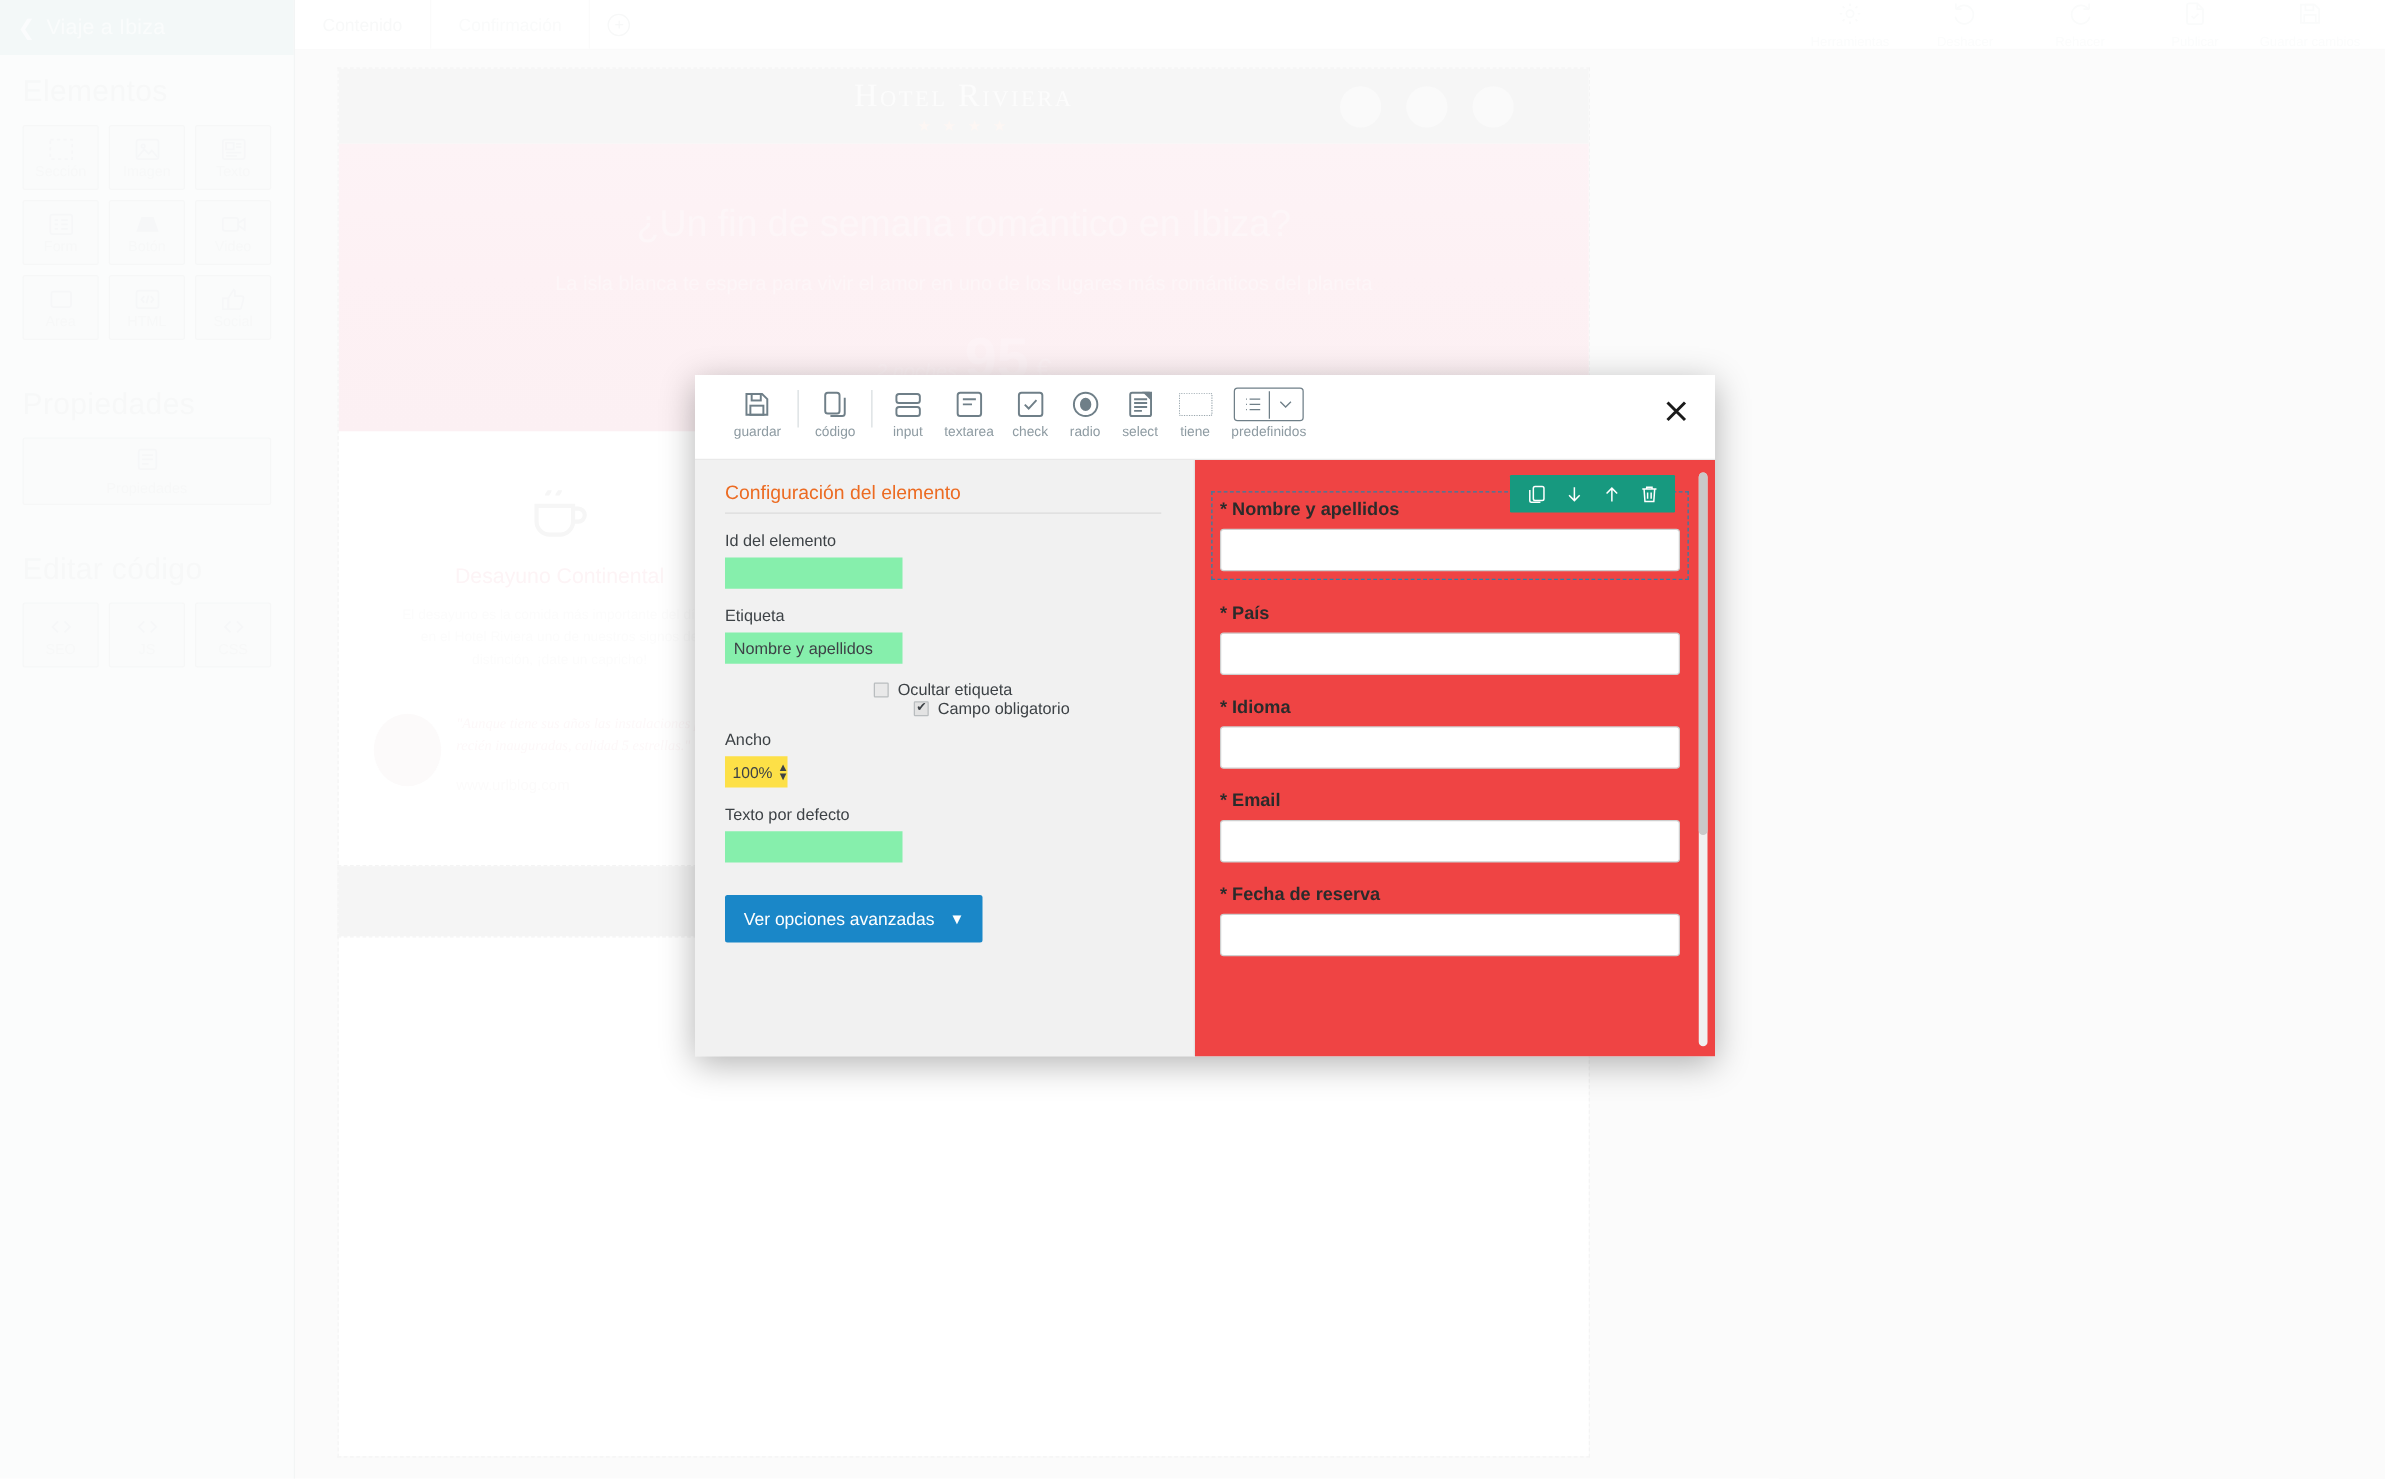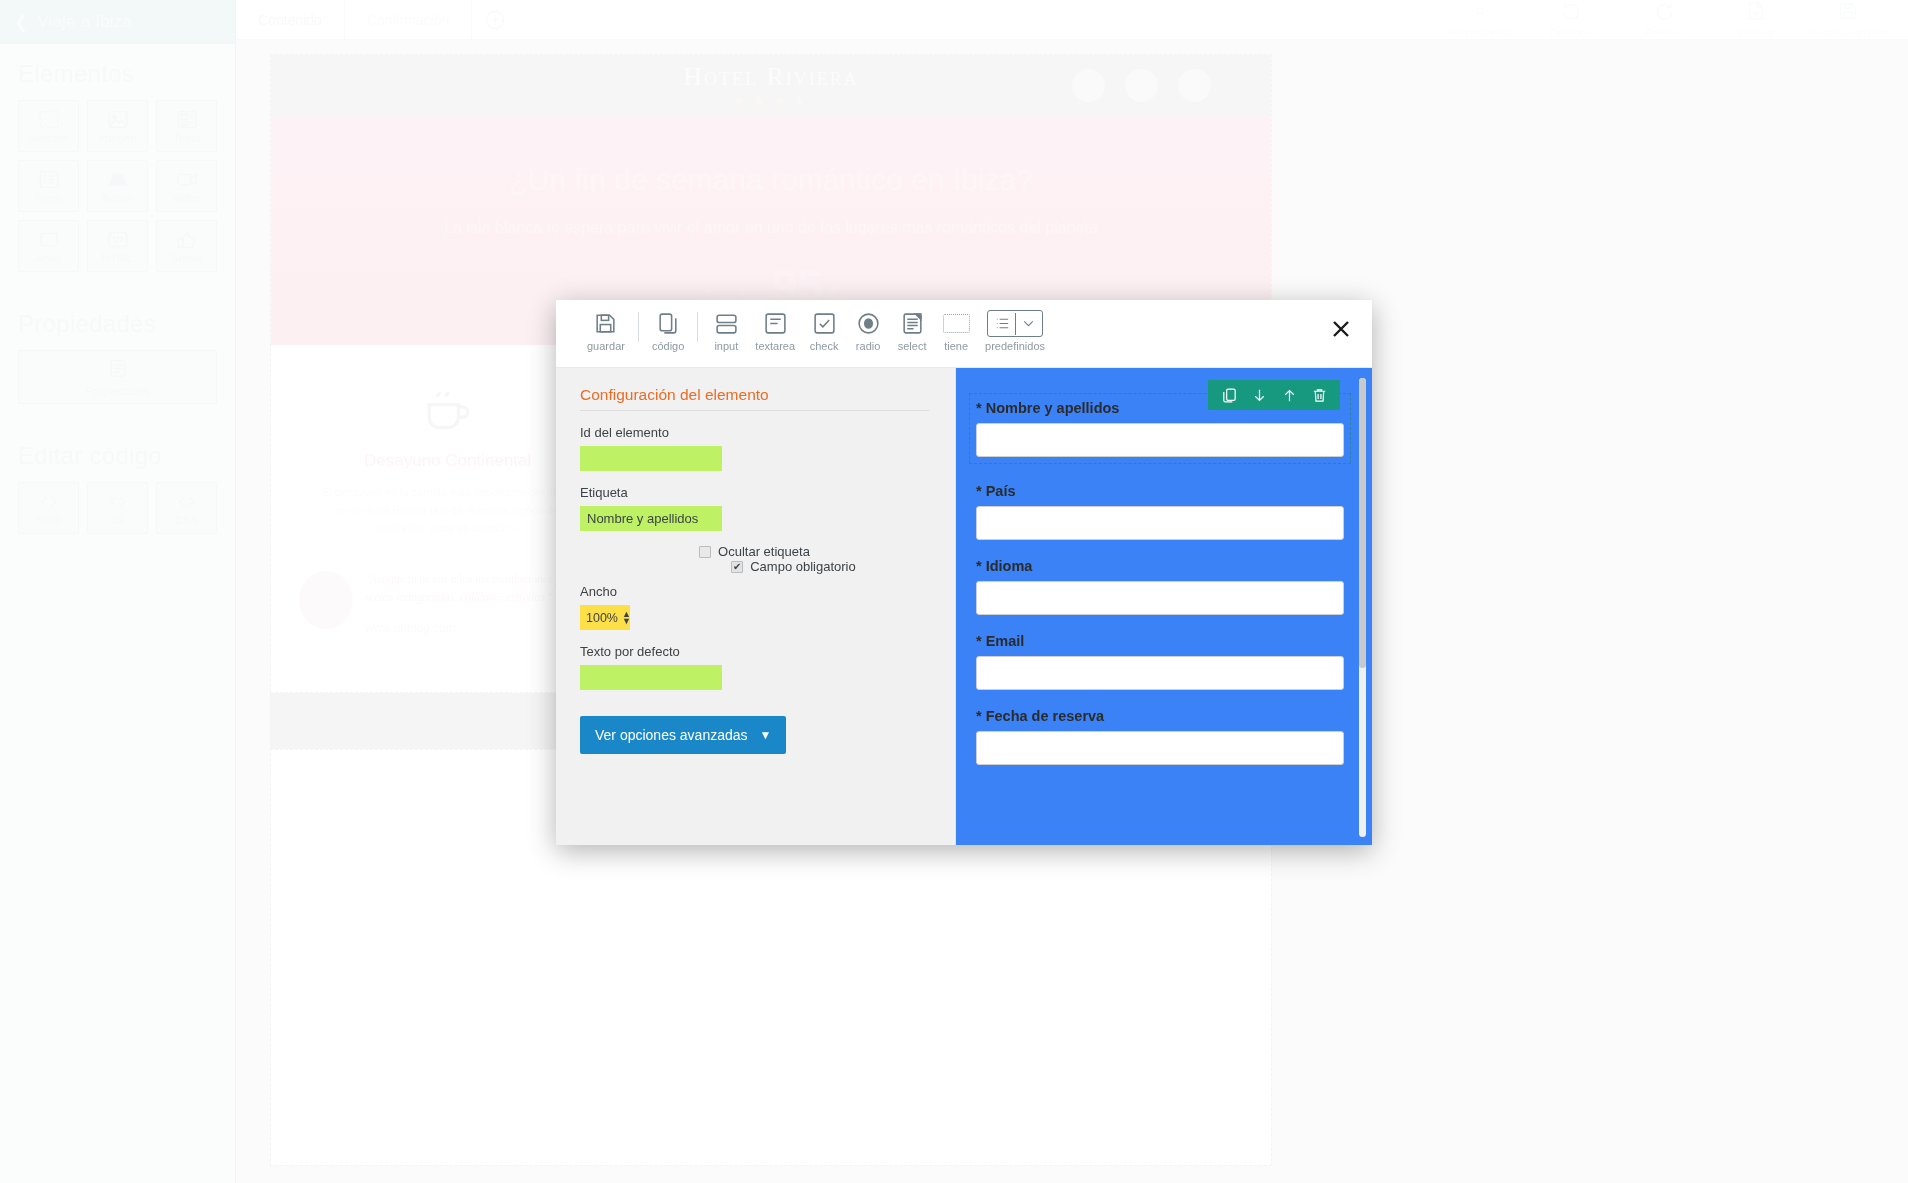--- a/index.html
+++ b/index.html
@@ -173,21 +173,21 @@
   .cfg {
     width:400px; background:#f1f1f1; padding:18px 26px 0 24px; position:relative;
     border-right:1px solid #e3e3e3;
   }
   .cfg-h {
     color:#ec6b22; font-size:15.5px; margin:0 0 6px 0; font-weight:400;
   }
   .cfg-rule { height:1px; background:#dcdcdc; margin:0 0 14px 0; }
   .f-label { font-size:13px; color:#3d4246; margin:0 0 6px 0; }
   .f-input {
-    width:142px; height:25px; background:#bef264; border:none; outline:none;
+    width:142px; height:25px; background:#86efac; border:none; outline:none;
     font-size:13px; color:#3d4246; padding:0 7px;
     font-family:"Liberation Sans", sans-serif;
   }
   .f-gap { height:14px; }
   .chk-row { display:flex; align-items:center; margin:13px 0 4px 0;flex-direction:column; }
   .chk { display:flex; align-items:center; gap:7px; }
   .chk .box {
     width:12px;height:12px;border:1px solid #b9bdbf;background:#e9e9e9;border-radius:1px;
     display:flex;align-items:center;justify-content:center;
   }
@@ -207,21 +207,21 @@
   .adv-btn {
     margin-top:26px; display:inline-flex; align-items:center; gap:12px;
     background:#1a87c8; color:#ffffff; border:none; border-radius:2px;
     padding:11px 15px; font-size:14px; font-family:"Liberation Sans",sans-serif;
     cursor:pointer;
   }
   .adv-btn .car { font-size:12px; }
 
   
   .prev {
-    flex:1; background:#3b82f6; position:relative; overflow:hidden; padding:22px 28px 0 20px;
+    flex:1; background:#ef4444; position:relative; overflow:hidden; padding:22px 28px 0 20px;
   }
   .prev-inner { padding-top:10px; }
   .green-bar {
     position:absolute; right:32px; top:12px; background:#17997f;
     display:flex; align-items:center; gap:0; padding:4px 6px; border-radius:1px;
   }
   .green-bar .gb {
     width:30px;height:22px; display:flex; align-items:center; justify-content:center;
   }
   .green-bar .gb svg { width:17px;height:17px; stroke:#ffffff; fill:none; stroke-width:1.7; }

